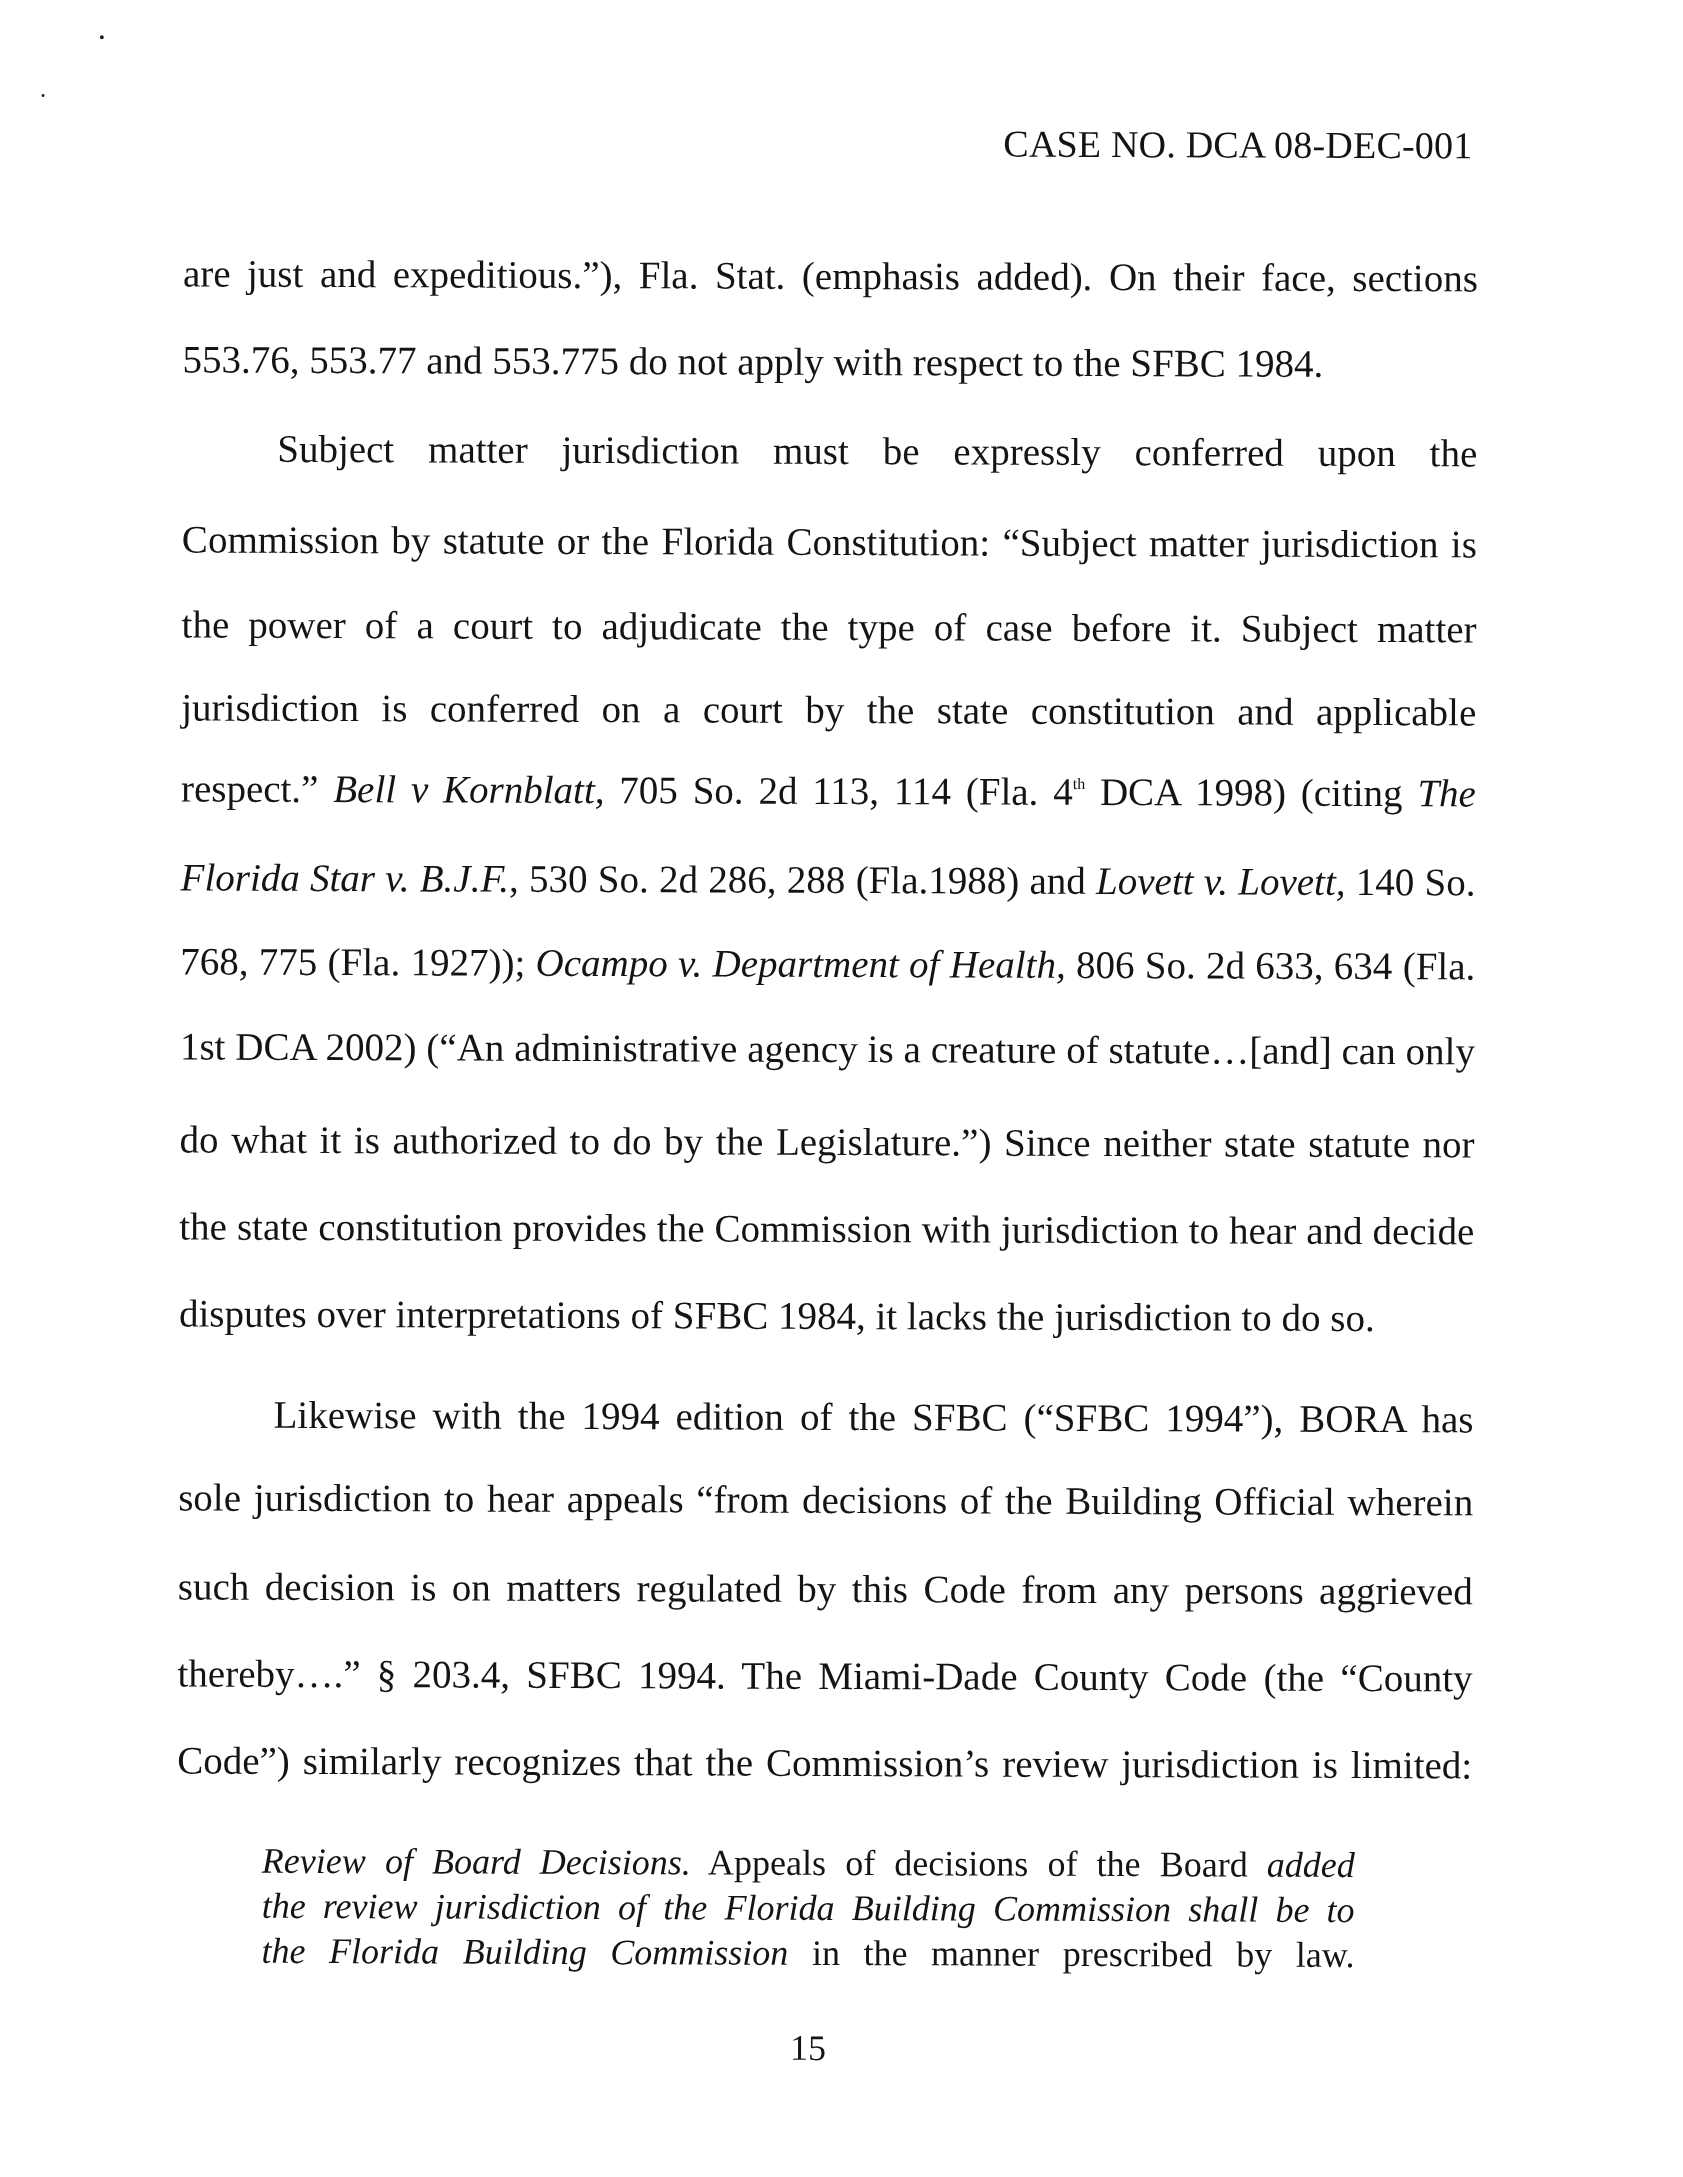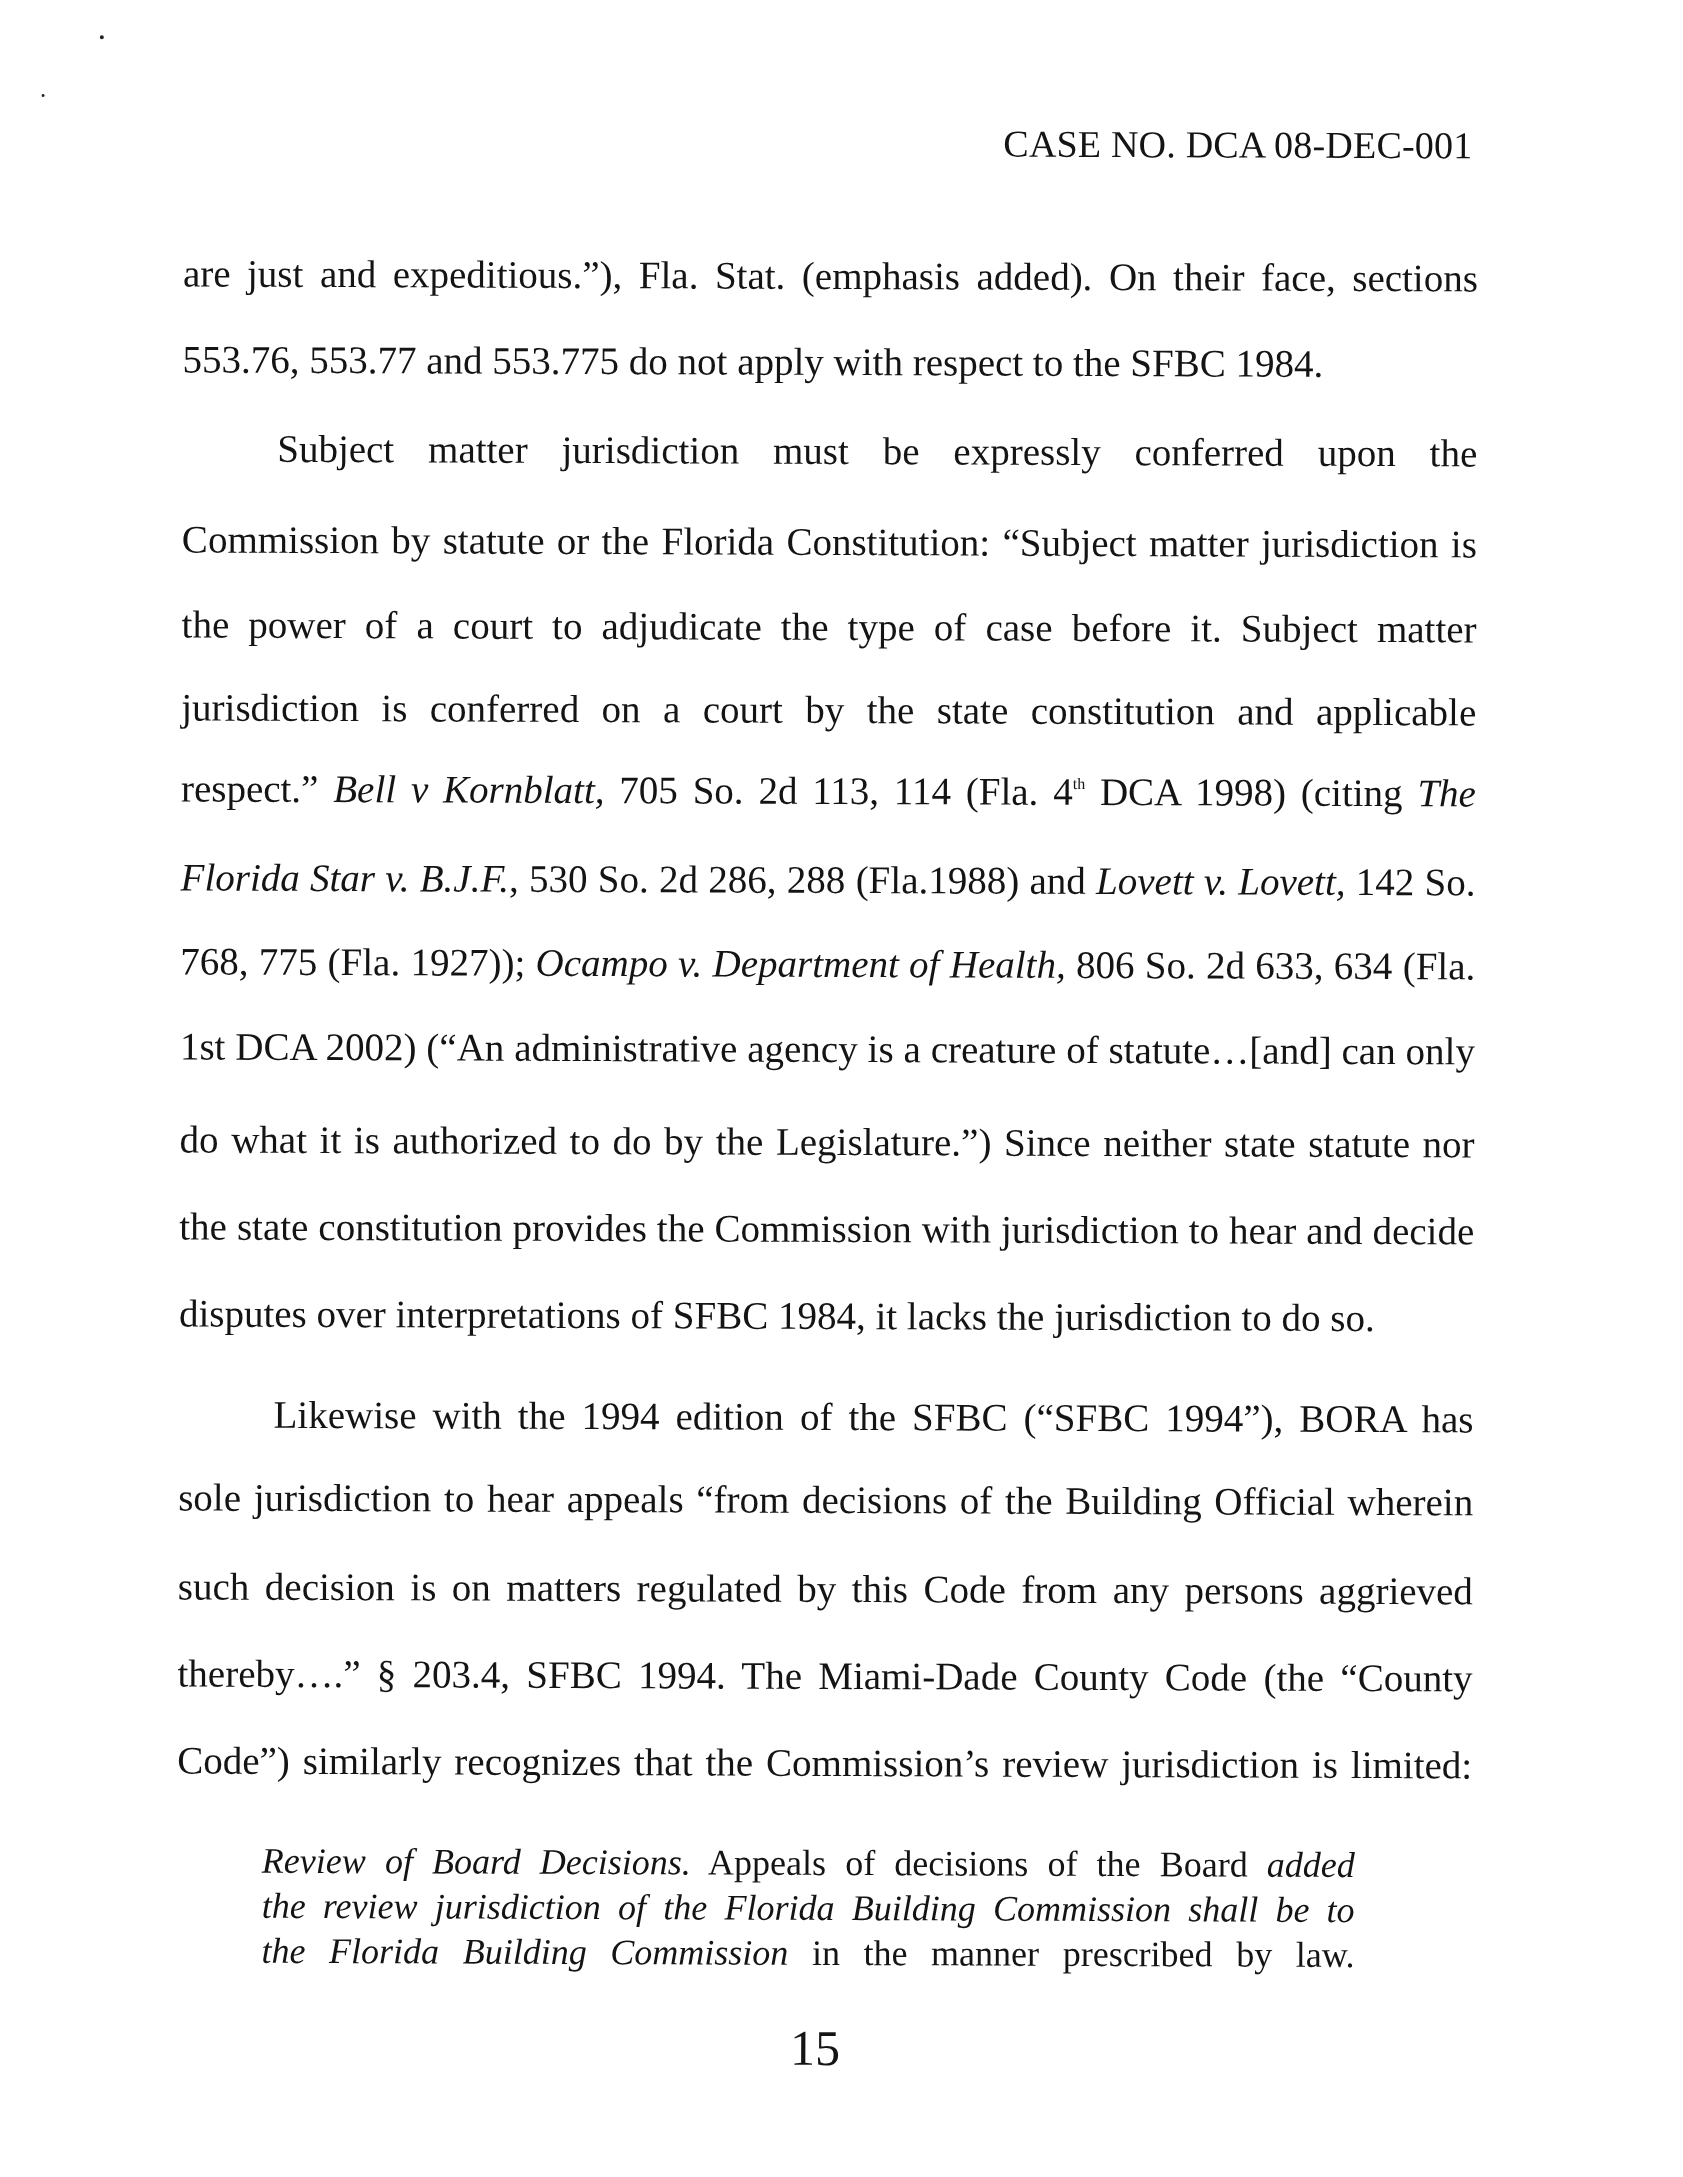--- a/index.html
+++ b/index.html
@@ -8,41 +8,41 @@
   .page { position: absolute; left: 0; top: 0; width: 1683px; height: 2177px; transform: rotate(0.22deg); transform-origin: 50% 0; }
   .speck { position: absolute; background: #222; border-radius: 50%; }
   .header { position: absolute; right: 210px; top: 121px; font-size: 38px; line-height: 44px; white-space: nowrap; letter-spacing: 0.2px; }
   .line { position: absolute; left: 184px; width: 1295px; font-size: 39px; line-height: 46px; white-space: nowrap; text-align: justify; text-align-last: justify; }
   .line.last { text-align-last: left; }
   .line.indent { padding-left: 95px; width: 1200px; }
   .i { font-style: italic; }
   sup { font-size: 16px; line-height: 0; vertical-align: 16px; }
   .quote { position: absolute; left: 269px; width: 1093px; font-size: 36px; line-height: 45px; }
   .quote .qline { white-space: nowrap; text-align: justify; text-align-last: justify; height: 45px; }
-  .pagenum { position: absolute; left: 798px; top: 2026px; font-size: 50px; line-height: 44px; }
+  .pagenum { position: absolute; left: 798px; top: 2026px; font-size: 36px; line-height: 44px; }
 </style>
 </head>
 <body>
 
 <div class="page">
 
   <div class="speck" style="left:100px;top:38px;width:4px;height:4px;"></div>
   <div class="speck" style="left:42px;top:97px;width:3px;height:3px;"></div>
 
   <div class="header">CASE NO. DCA 08-DEC-001</div>
 
   <div class="line" style="top:253px;">are just and expeditious.”), Fla. Stat. (emphasis added).  On their face, sections</div>
   <div class="line last" style="top:339px;">553.76, 553.77 and 553.775 do not apply with respect to the SFBC 1984.</div>
 
   <div class="line indent" style="top:428px;">Subject matter jurisdiction must be expressly conferred upon the</div>
   <div class="line" style="top:519px;">Commission by statute or the Florida Constitution:  “Subject matter jurisdiction is</div>
   <div class="line" style="top:604px;">the power of a court to adjudicate the type of case before it.  Subject matter</div>
   <div class="line" style="top:687px;">jurisdiction is conferred on a court by the state constitution and applicable</div>
   <div class="line" style="top:768px;"><span>respect.”  </span><span class="i">Bell v Kornblatt,</span><span> 705 So. 2d 113, 114 (Fla. 4</span><sup>th</sup><span> DCA 1998) (citing </span><span class="i">The</span></div>
-  <div class="line" style="top:857px;"><span class="i">Florida Star v. B.J.F.</span><span>, 530 So. 2d 286, 288 (Fla.1988) and </span><span class="i">Lovett v. Lovett,</span><span> 142 So.</span></div>
+  <div class="line" style="top:857px;"><span class="i">Florida Star v. B.J.F.</span><span>, 530 So. 2d 286, 288 (Fla.1988) and </span><span class="i">Lovett v. Lovett,</span><span> 140 So.</span></div>
   <div class="line" style="top:941px;"><span>768, 775 (Fla. 1927)); </span><span class="i">Ocampo v. Department of Health,</span><span> 806 So. 2d 633, 634 (Fla.</span></div>
   <div class="line" style="top:1026px;">1st DCA 2002) (“An administrative agency is a creature of statute…[and] can only</div>
   <div class="line" style="top:1119px;">do what it is authorized to do by the Legislature.”)  Since neither state statute nor</div>
   <div class="line" style="top:1206px;">the state constitution provides the Commission with jurisdiction to hear and decide</div>
   <div class="line last" style="top:1293px;">disputes over interpretations of SFBC 1984, it lacks the jurisdiction to do so.</div>
 
   <div class="line indent" style="top:1394px;">Likewise with the 1994 edition of the SFBC (“SFBC 1994”), BORA has</div>
   <div class="line" style="top:1477px;">sole jurisdiction to hear appeals “from decisions of the Building Official wherein</div>
   <div class="line" style="top:1566px;">such decision is on matters regulated by this Code from any persons aggrieved</div>
   <div class="line" style="top:1653px;">thereby….”  § 203.4, SFBC 1994.  The Miami-Dade County Code (the “County</div>

